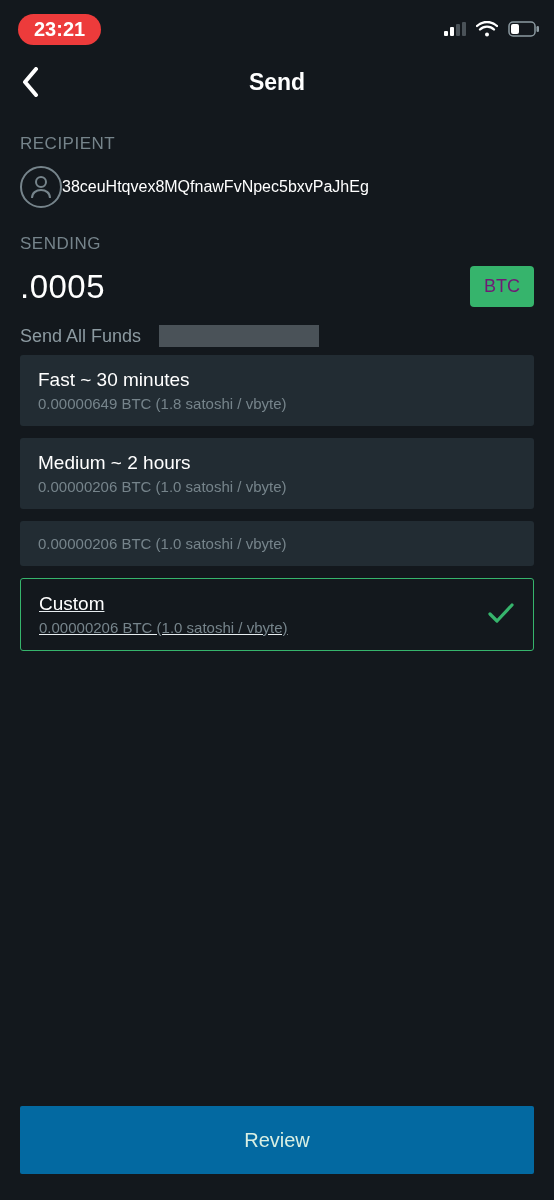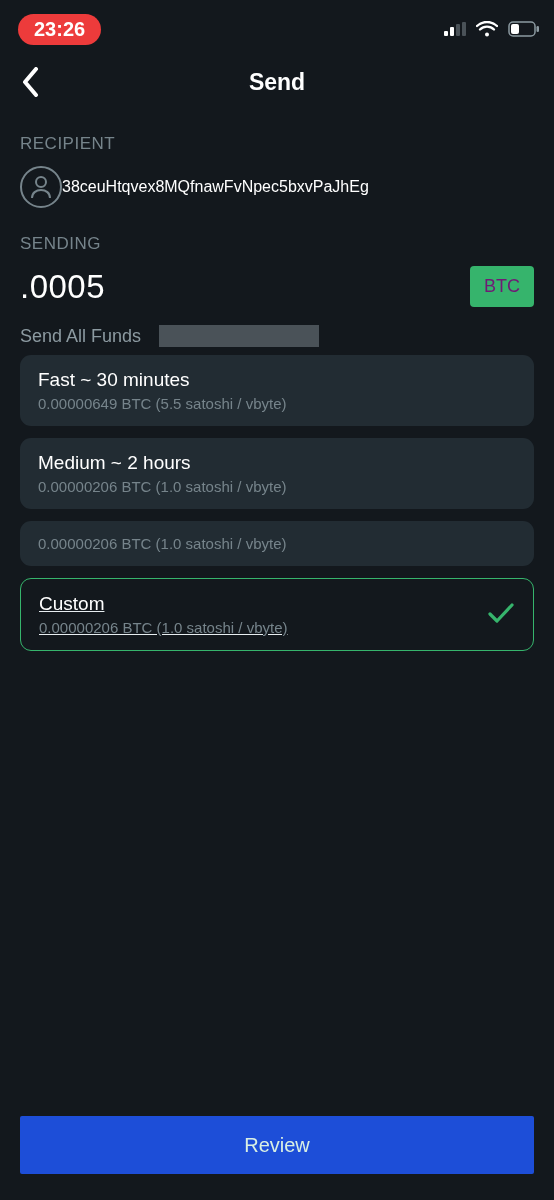--- a/index.html
+++ b/index.html
@@ -67,44 +67,44 @@
     background:var(--accent);color:#701a75;font-size:18px;font-weight:400;
     padding:10px 14px;border-radius:4px;
   }
 
   .sendall-row{display:flex;align-items:center;gap:18px;margin-top:18px;}
   .sendall-label{color:var(--muted2);font-size:18px;}
   .redacted{width:160px;height:22px;background:#4a5258;}
 
   .fee-list{display:flex;flex-direction:column;gap:12px;margin-top:8px;}
   .fee-option{
-    background:var(--card);border-radius:11px;padding:14px 18px;
+    background:var(--card);border-radius:3px;padding:14px 18px;
     display:flex;align-items:center;justify-content:space-between;
   }
   .fee-option.selected{
     background:transparent;border:1.5px solid var(--accent);text-decoration:underline;
   }
   .fee-text{display:flex;flex-direction:column;gap:4px;}
   .fee-title{font-size:19px;color:#fff;font-weight:400;}
   .fee-sub{font-size:15px;color:var(--muted);}
   .check{color:var(--accent);}
 
   .review-btn{
     position:absolute;left:20px;right:20px;bottom:26px;
-    background:#1d4ed8;color:#d9efe3;font-size:20px;
+    background:#0369a1;color:#d9efe3;font-size:20px;
     display:flex;align-items:center;justify-content:center;
-    height:58px;border-radius:2px;
+    height:68px;border-radius:2px;
   }
 </style>
 </head>
 <body>
 
 <div class="status-bar">
   <div class="time-pill">
-    <span>23:26</span>
+    <span>23:21</span>
   </div>
   <div class="status-icons">
 
     <svg width="22" height="14" viewBox="0 0 22 14">
       <rect x="0" y="9" width="4" height="5" rx="1" fill="#fff"></rect>
       <rect x="6" y="5" width="4" height="9" rx="1" fill="#fff"></rect>
       <rect x="12" y="2" width="4" height="12" rx="1" fill="#4a5258"></rect>
       <rect x="18" y="0" width="4" height="14" rx="1" fill="#4a5258"></rect>
     </svg>
 
@@ -152,21 +152,21 @@
   <div class="sendall-row">
     <span class="sendall-label">Send All Funds</span>
     <div class="redacted"></div>
   </div>
 
   <div class="fee-list">
 
     <div class="fee-option">
       <div class="fee-text">
         <span class="fee-title">Fast  ~ 30 minutes</span>
-        <span class="fee-sub">0.00000649 BTC (5.5 satoshi / vbyte)</span>
+        <span class="fee-sub">0.00000649 BTC (1.8 satoshi / vbyte)</span>
       </div>
     </div>
 
     <div class="fee-option">
       <div class="fee-text">
         <span class="fee-title">Medium  ~ 2 hours</span>
         <span class="fee-sub">0.00000206 BTC (1.0 satoshi / vbyte)</span>
       </div>
     </div>
 

